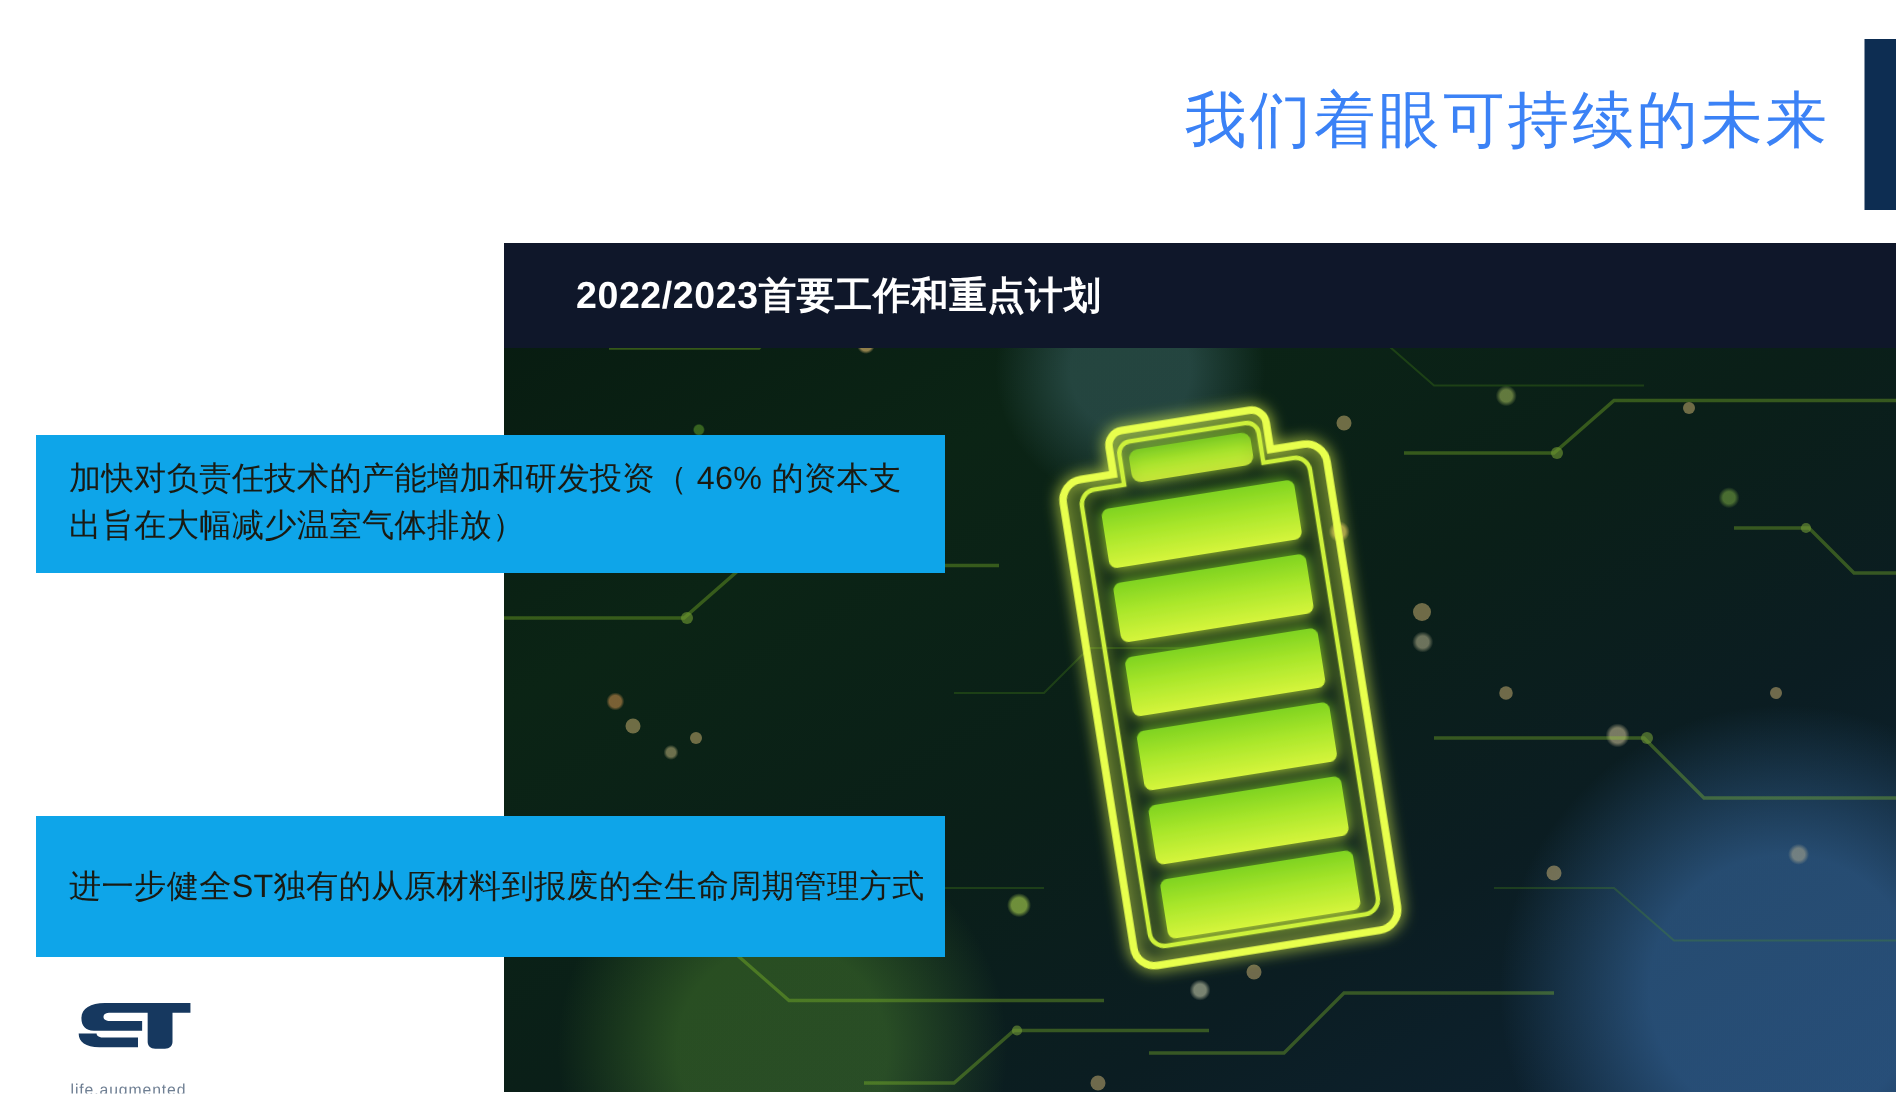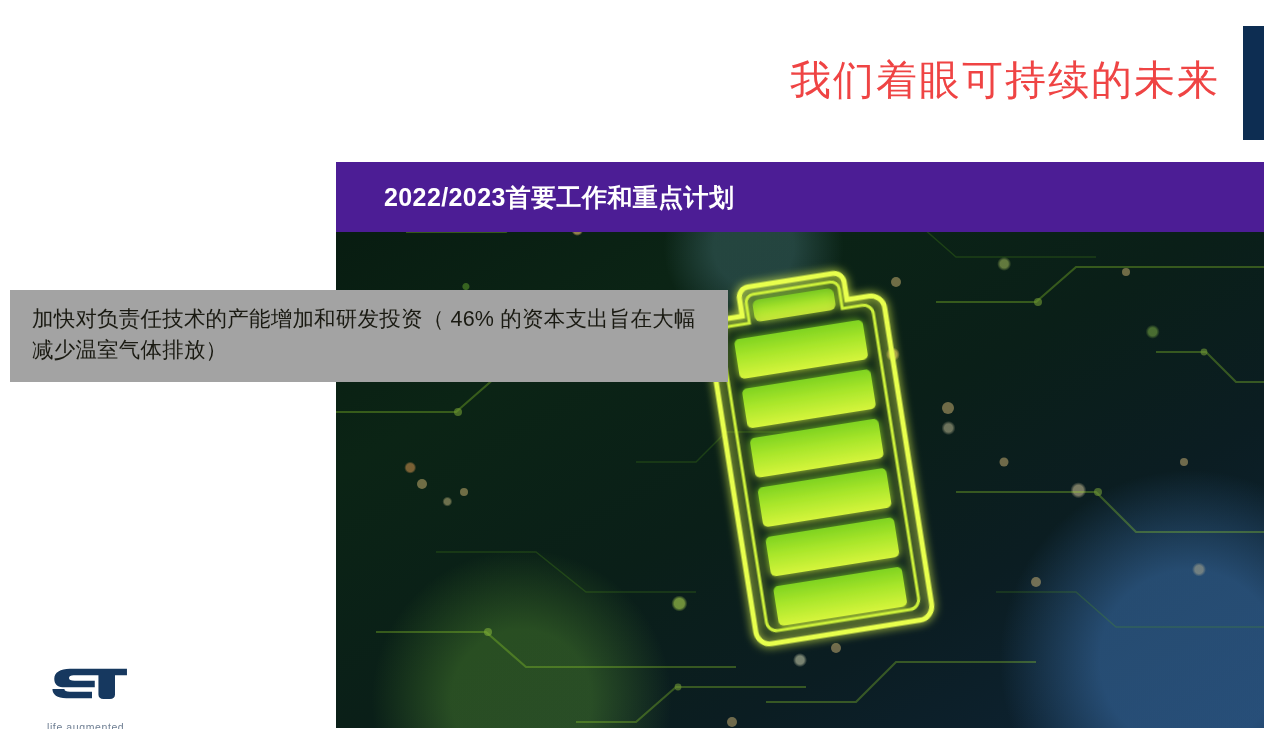--- a/index.html
+++ b/index.html
@@ -24,21 +24,21 @@
     background: #ffffff;
   }
 
   
   #slide-title {
     position: absolute;
     right: 44px;
     top: 58px;
     font-size: 41px;
     font-weight: 400;
-    color: #ef4444;
+    color: #3b82f6;
     letter-spacing: 2px;
     white-space: nowrap;
     text-align: right;
     line-height: 1.1;
   }
   #title-accent-bar {
     position: absolute;
     left: 1243px;
     top: 26px;
     width: 21px;
@@ -98,40 +98,40 @@
   }
   #battery-graphic svg { width: 100%; height: 100%; display: block; }
 
   
   #header-band {
     position: absolute;
     left: 336px;
     top: 162px;
     width: 928px;
     height: 70px;
-    background: #4c1d95;
+    background: #0f172a;
   }
   #header-band-text {
     position: absolute;
     left: 48px;
     top: 50%;
     transform: translateY(-50%);
     color: #ffffff;
     font-size: 25px;
     font-weight: bold;
     letter-spacing: 0.4px;
     white-space: nowrap;
   }
 
   
   .callout {
     position: absolute;
-    left: 10px;
-    width: 718px;
-    background: #a3a3a3;
+    left: 24px;
+    width: 606px;
+    background: #0ea5e9;
     color: #1a1a12;
     box-sizing: border-box;
     padding: 14px 18px 14px 22px;
     font-size: 21.5px;
     line-height: 1.42;
     letter-spacing: 0.2px;
   }
   #callout-1 { top: 290px; height: 92px; }
   #callout-2 { top: 418px; height: 90px; }
   #callout-3 { top: 544px; height: 94px; display: flex; align-items: center; }
@@ -248,20 +248,23 @@
     </div>
   </div>
 
   <div id="header-band">
     <div id="header-band-text">2022/2023首要工作和重点计划</div>
   </div>
 
   <div class="callout" id="callout-1">
     <span class="callout-text">加快对负责任技术的产能增加和研发投资（ 46% 的资本支出旨在大幅减少温室气体排放）</span>
   </div>
+  <div class="callout" id="callout-3">
+    <span class="callout-text">进一步健全ST独有的从原材料到报废的全生命周期管理方式</span>
+  </div>
 
   <div id="st-logo">
     <svg id="st-logo-mark" viewBox="0 0 200 78" xmlns="http://www.w3.org/2000/svg">
       <path d="M18 30 C18 16 31 8 52 8 L176 8 L176 22 L150 22 L150 64 C150 70 146 74 139 74 L125 74 C118 74 114 70 114 64 L114 22 L60 22 C54 22 50 24 50 28 C50 32 54 34 62 34 L106 34 L106 48 L36 48 C24 48 18 41 18 30 Z" fill="#16385f"></path>
       <path d="M14 52 C14 64 24 72 44 72 L100 72 L100 58 L52 58 C44 58 40 56 40 52 Z" fill="#16385f"></path>
     </svg>
     <div id="st-logo-tagline">life.augmented</div>
   </div>
 
   <div id="bottom-strip"></div>

